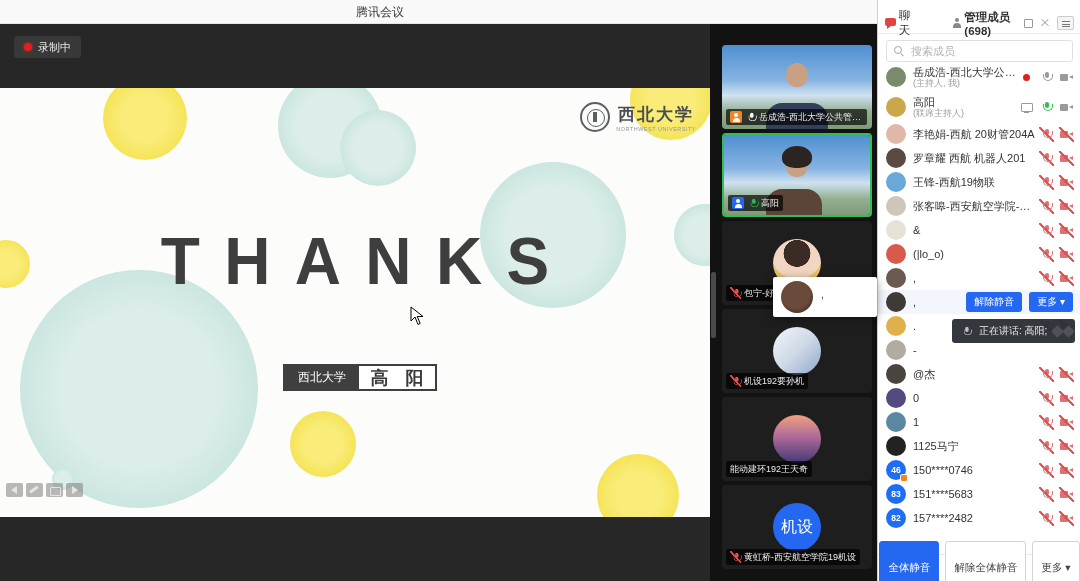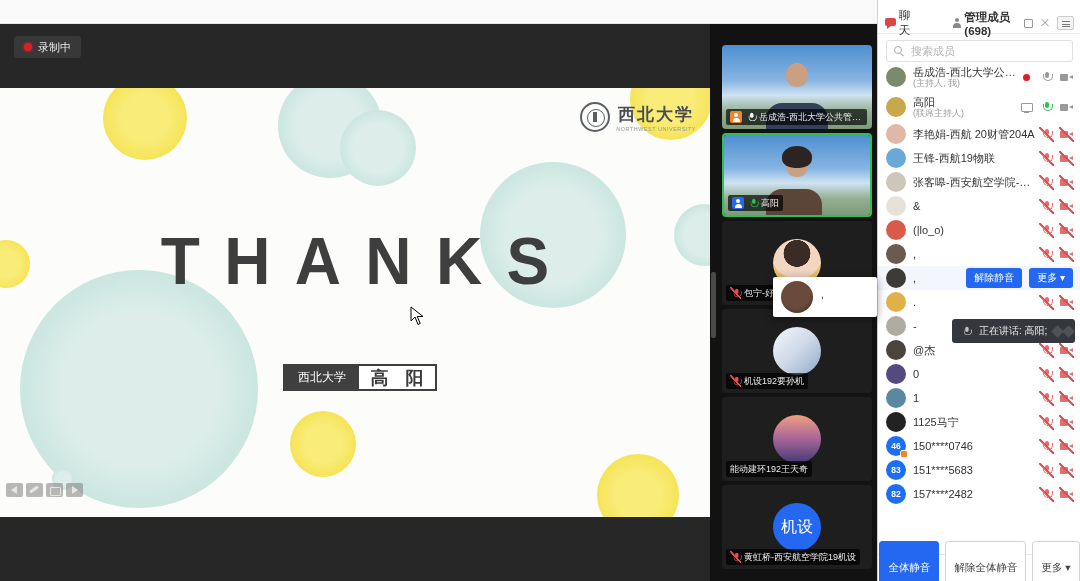--- a/index.html
+++ b/index.html
@@ -146,20 +146,21 @@
   .fbtn { font-size:10.5px; padding:19px 8px; border-radius:3px; cursor:pointer; font-family:inherit; white-space:nowrap; }
   .fbtn.primary { background:var(--accent_blue); color:#fff; border:1px solid var(--accent_blue); }
   .fbtn.ghost { background:#fff; color:#444; border:1px solid #d4d4d4; }
 </style>
 </head>
 <body>
 
 <div id="window">
 
   <div class="titlebar">
+    <span class="wtitle">腾讯会议</span>
     <span class="wcontrols">
       <span class="ic-min"></span>
       <span class="ic-max"></span>
       <span class="xicon"></span>
     </span>
   </div>
 
   <div class="main">
     <div class="rec-chip">
       <span class="rec-dot"></span>
@@ -350,20 +351,37 @@
     <span class="micons">
             <span class="ic ic-mic_off">
               <i class="slash"></i>
             </span>
             <span class="ic ic-cam_off">
               <i class="slash"></i>
             </span>
           </span>
   </div>
         <div class="mrow">
+    <span class="avatar" style="background: rgb(90, 74, 66);">
+            <span class="av-txt"></span>
+          </span>
+    <span class="mtext">
+      <span class="mname">罗章耀 西航 机器人201</span>
+
+    </span>
+    <span class="micons">
+            <span class="ic ic-mic_off">
+              <i class="slash"></i>
+            </span>
+            <span class="ic ic-cam_off">
+              <i class="slash"></i>
+            </span>
+          </span>
+  </div>
+        <div class="mrow">
     <span class="avatar" style="background: rgb(106, 168, 216);">
             <span class="av-txt"></span>
           </span>
     <span class="mtext">
       <span class="mname">王锋-西航19物联</span>
 
     </span>
     <span class="micons">
             <span class="ic ic-mic_off">
               <i class="slash"></i>

